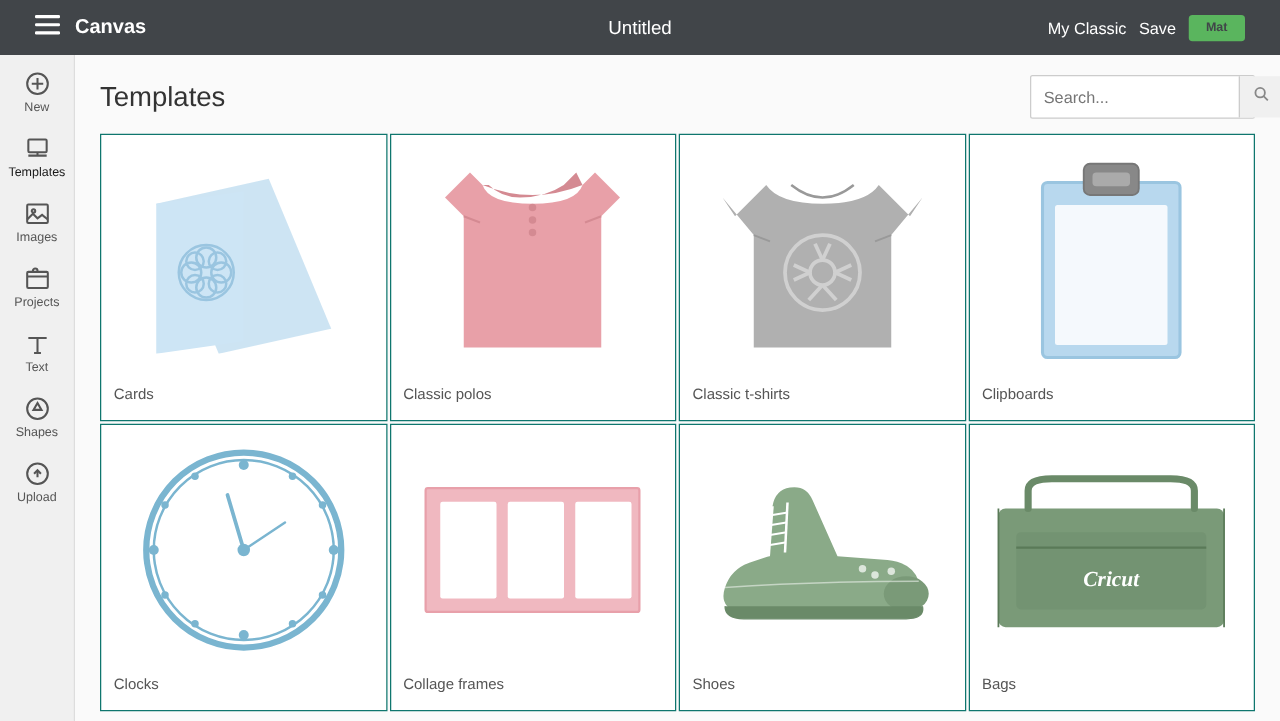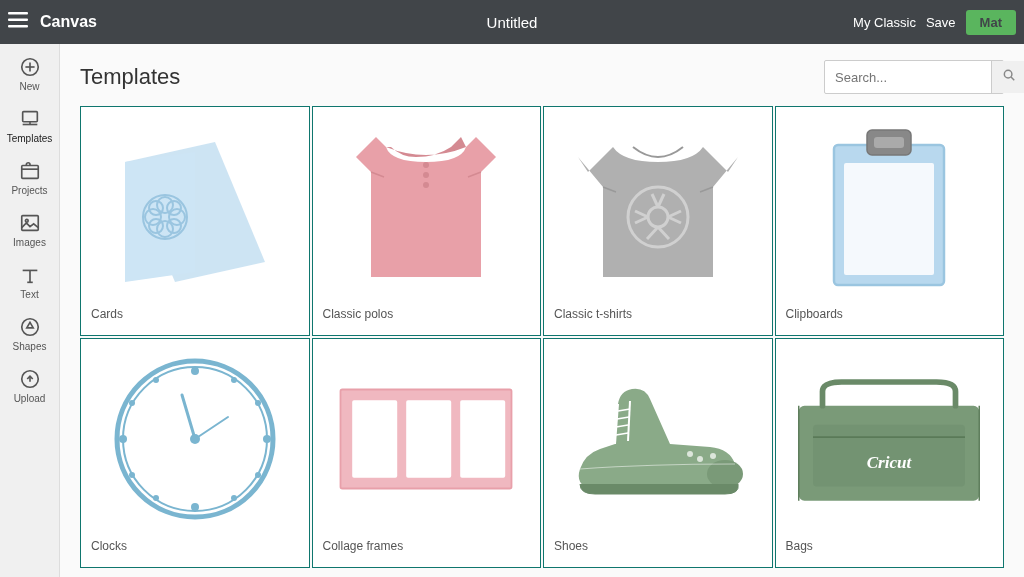--- a/index.html
+++ b/index.html
@@ -1,30 +1,30 @@
 <!DOCTYPE html>
 <html><head>
   <meta charset="utf-8">
   <style>
     * { box-sizing: border-box; margin: 0; padding: 0; }
     body { font-family: Arial, sans-serif; background: #f5f5f5; width: 1024px; height: 577px; overflow: hidden; }
 
     
     .topbar {
       display: flex; align-items: center;
-      background: #414549; height: 44px; padding: 0 8px;
+      background: #414549; height: 44px; padding: 0 28px;
       color: white;
     }
     .topbar-menu { margin-right: 12px; cursor: pointer; }
     .topbar-logo { font-size: 16px; font-weight: 600; color: white; margin-right: auto; }
     .topbar-title { position: absolute; left: 50%; transform: translateX(-50%); font-size: 15px; color: white; text-align: right; }
     .topbar-actions { display: flex; align-items: center; gap: 10px; margin-left: auto; }
     .topbar-myprojects { font-size: 13px; color: white; cursor: pointer; }
     .topbar-save { font-size: 13px; color: white; cursor: pointer; background: transparent; border: none; }
-    .topbar-mat { font-size: 13px; color: #414549; background: #5ab55e; border: none; border-radius: 3px; padding: 5px 14px; cursor: pointer; font-weight: 600; }
+    .topbar-mat { font-size: 10px; color: #414549; background: #5ab55e; border: none; border-radius: 3px; padding: 5px 14px; cursor: pointer; font-weight: 600; }
 
     
     .sidebar {
       position: absolute; top: 44px; left: 0; bottom: 0;
       width: 60px; background: #f0f0f0; border-right: 1px solid #ddd;
       display: flex; flex-direction: column; align-items: center;
       padding-top: 4px; gap: 0;
     }
     .sidebar-item {
       display: flex; flex-direction: column; align-items: center; justify-content: center;
@@ -131,34 +131,34 @@
     <svg viewBox="0 0 24 24" fill="none" stroke="#555" stroke-width="1.8">
       <rect x="4" y="4" width="16" height="11" rx="1"></rect>
       <line x1="4" y1="18" x2="20" y2="18"></line>
       <line x1="12" y1="15" x2="12" y2="18"></line>
     </svg>
     <span class="sidebar-item-label">Templates</span>
   </div>
 
   <div class="sidebar-item">
     <svg viewBox="0 0 24 24" fill="none" stroke="#555" stroke-width="1.8">
+      <rect x="3" y="4" width="18" height="16" rx="1"></rect>
+      <circle cx="8.5" cy="9.5" r="1.5"></circle>
+      <polyline points="3,17 8,12 12,16 16,13 21,17"></polyline>
+    </svg>
+    <span class="sidebar-item-label">Images</span>
+  </div>
+
+  <div class="sidebar-item">
+    <svg viewBox="0 0 24 24" fill="none" stroke="#555" stroke-width="1.8">
       <rect x="3" y="6" width="18" height="14" rx="1"></rect>
       <path d="M8 6V5a2 2 0 0 1 4 0v1"></path>
       <path d="M3 10h18"></path>
     </svg>
     <span class="sidebar-item-label">Projects</span>
-  </div>
-
-  <div class="sidebar-item">
-    <svg viewBox="0 0 24 24" fill="none" stroke="#555" stroke-width="1.8">
-      <rect x="3" y="4" width="18" height="16" rx="1"></rect>
-      <circle cx="8.5" cy="9.5" r="1.5"></circle>
-      <polyline points="3,17 8,12 12,16 16,13 21,17"></polyline>
-    </svg>
-    <span class="sidebar-item-label">Images</span>
   </div>
 
   <div class="sidebar-item">
     <svg viewBox="0 0 24 24" fill="none" stroke="#555" stroke-width="1.8">
       <line x1="4" y1="7" x2="20" y2="7"></line>
       <line x1="12" y1="7" x2="12" y2="20"></line>
       <line x1="9" y1="20" x2="15" y2="20"></line>
     </svg>
     <span class="sidebar-item-label">Text</span>
   </div>

